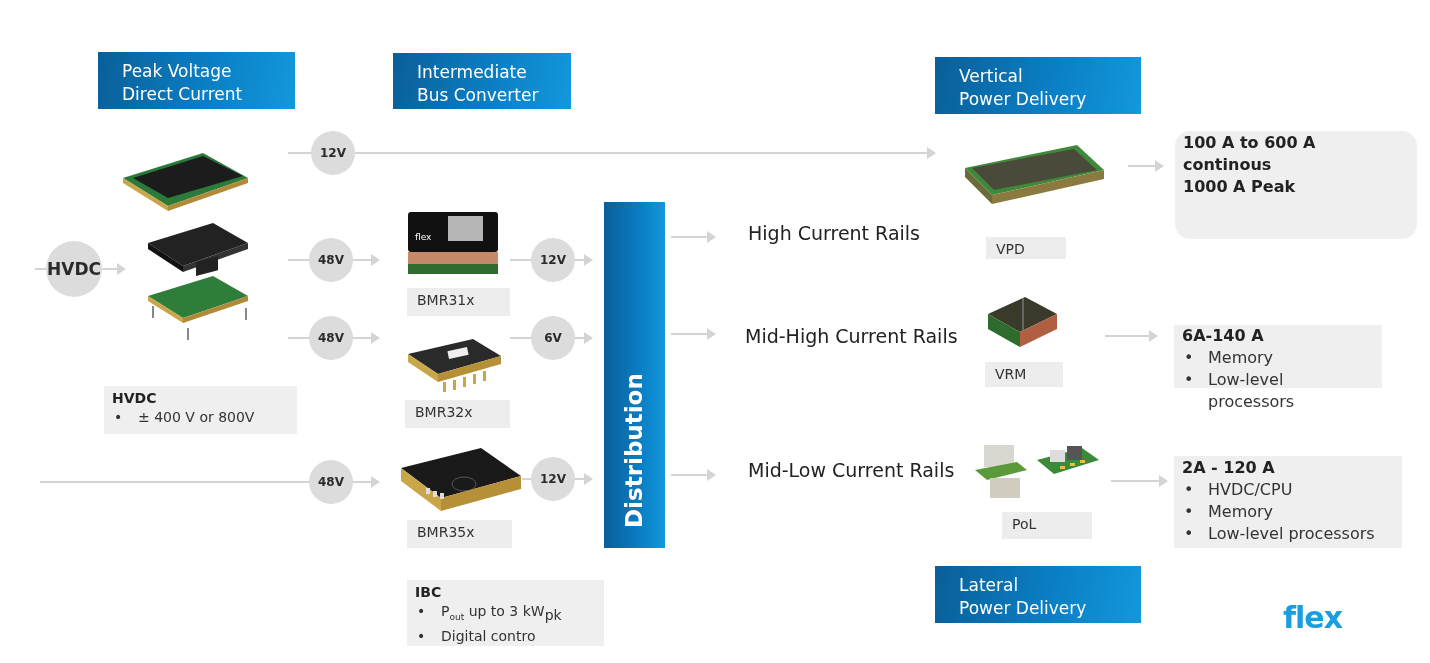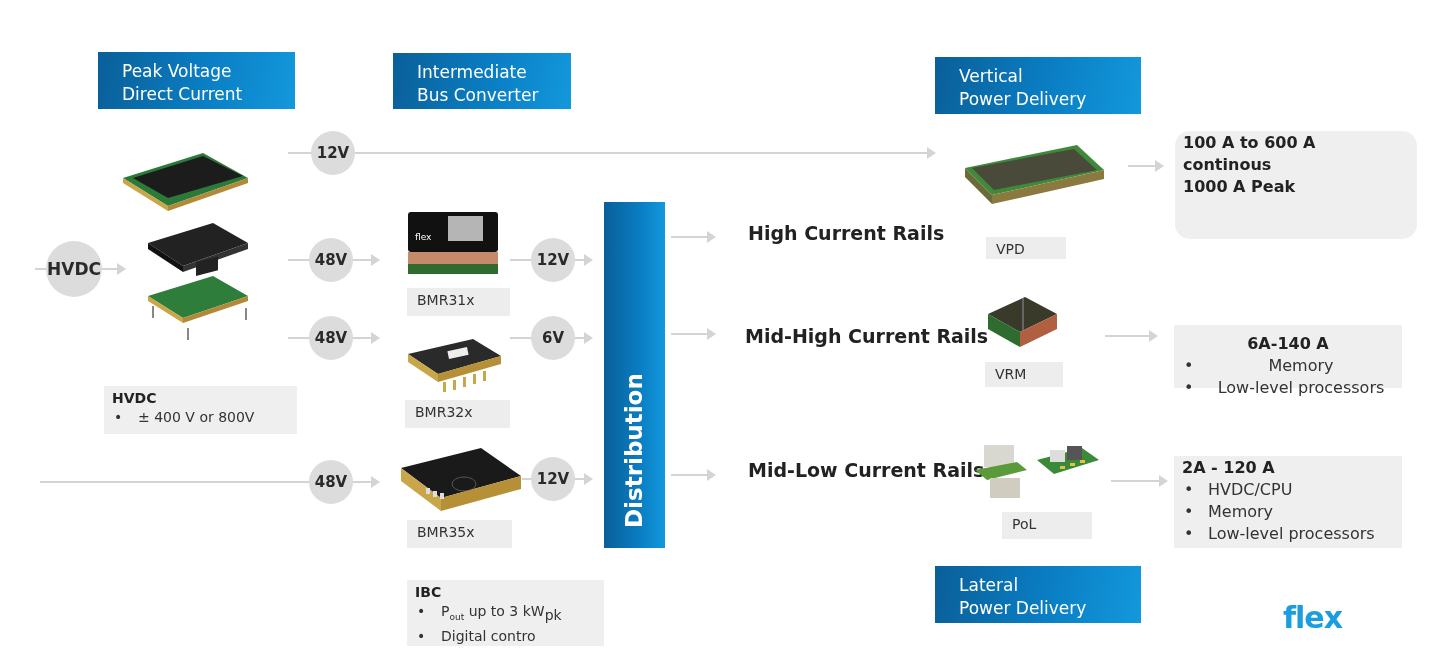--- a/index.html
+++ b/index.html
@@ -4,34 +4,34 @@
 <style>
   html, body { margin:0; padding:0; }
   body { width:1430px; height:663px; background:#ffffff; position:relative; overflow:hidden;
          font-family:"DejaVu Sans", "Liberation Sans", sans-serif; color:#1a1a1a; }
   .header-box { position:absolute; color:#fff; font-size:17px; line-height:23px; padding:8px 0 0 24px; box-sizing:border-box;
                 background:linear-gradient(100deg,#0a5f98 0%,#0a7ec4 55%,#1398dc 100%); }
   .line { position:absolute; height:2px; background:#d4d4d4; }
   .arrow { position:absolute; height:2px; background:#d4d4d4; }
   .arrow::after { content:""; position:absolute; right:-8px; top:-5px; border-left:9px solid #d4d4d4; border-top:6px solid transparent; border-bottom:6px solid transparent; }
   .vbadge { position:absolute; width:44px; height:44px; border-radius:50%; background:#dcdcdc; color:#2a2a2a;
-            font-weight:bold; font-size:15px; display:flex; align-items:center; justify-content:center; }
+            font-weight:bold; font-size:12px; display:flex; align-items:center; justify-content:center; }
   .hvdc-badge { width:56px; height:56px; font-size:17px; }
   .label-box { position:absolute; background:#ededed; color:#333; font-size:14px; padding:4px 0 0 10px; box-sizing:border-box; }
   .info-box { position:absolute; background:#efefef; box-sizing:border-box; padding:3px 8px; font-size:16px; line-height:22px; color:#333; }
   .info-box .title { font-weight:bold; color:#222; }
   .info-box ul { margin:0; padding:0; list-style:none; }
   .info-box li { position:relative; padding-left:26px; }
   .info-box li::before { content:"•"; position:absolute; left:2px; }
   .small-info { font-size:14px; line-height:19px; }
   .dist { position:absolute; left:604px; top:202px; width:61px; height:346px;
           background:linear-gradient(90deg,#0a5f98 0%,#0a7ec4 60%,#1398dc 100%); }
   .dist span { position:absolute; left:50%; bottom:20px; transform-origin:left bottom; transform:translateX(12px) rotate(-90deg);
                color:#fff; font-weight:bold; font-size:23px; white-space:nowrap; }
-  .rail { position:absolute; font-weight:bold; font-size:19px; color:#222; }
+  .rail { position:absolute; font-weight:normal; font-size:19px; color:#222; }
   .product { position:absolute; }
   .logo { position:absolute; left:1283px; top:600px; color:#1a9ee0; font-weight:bold; font-size:30px; letter-spacing:-1px; }
 </style>
 </head>
 <body>
 
 <div class="header-box" style="left:98px;top:52px;width:197px;height:57px;">
   <div>Peak Voltage</div>
   <div>Direct Current</div>
 </div>
@@ -197,21 +197,21 @@
       <rect x="108" y="20" width="5" height="3"></rect>
     </g>
 </svg>
 <div class="label-box" style="left:1002px;top:512px;width:90px;height:27px;">PoL</div>
 
 <div class="info-box" style="left:1175px;top:131px;width:242px;height:108px;padding-top:1px;border-radius:15px;">
   <div class="title">100 A to 600 A continous</div>
   <div class="title">1000 A Peak</div>
 </div>
 
-<div class="info-box" style="left:1174px;top:325px;width:228px;height:63px;padding-top:8px;text-align:center;">
+<div class="info-box" style="left:1174px;top:325px;width:208px;height:63px;padding-top:0;">
   <div class="title">6A-140 A</div>
   <ul>
     <li>Memory</li>
     <li>Low-level processors</li>
   </ul>
 </div>
 
 <div class="info-box" style="left:1174px;top:456px;width:228px;height:92px;padding-top:1px;">
   <div class="title">2A - 120 A</div>
   <ul>

